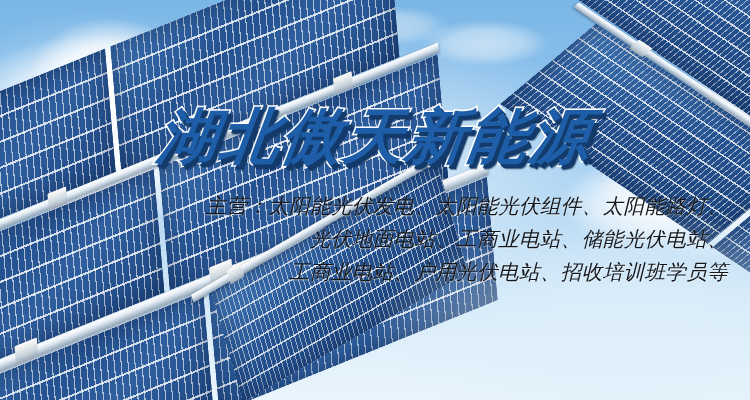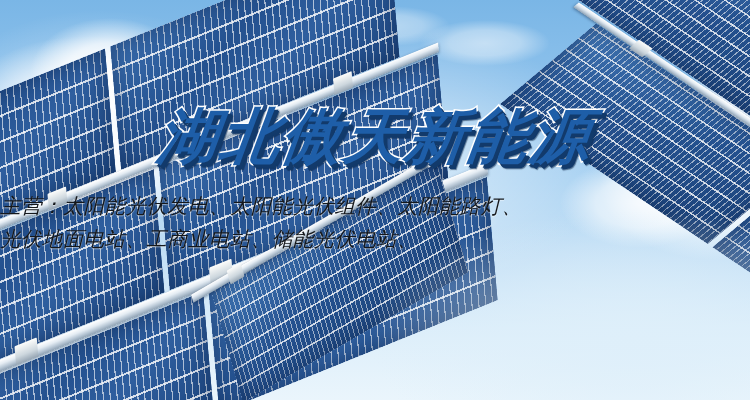--- a/index.html
+++ b/index.html
@@ -118,21 +118,21 @@
   }
 
   
   #subtitle-block {
     position: absolute;
     left: 0;
     top: 190px;
     width: 750px;
     padding-right: 22px;
     box-sizing: border-box;
-    text-align: left;
+    text-align: right;
     pointer-events: none;
   }
   .sub-line {
     font-family: "DejaVu Sans", "Liberation Sans", sans-serif;
     font-size: 20.5px;
     line-height: 33px;
     font-style: italic;
     font-weight: normal;
     color: #15181c;
     letter-spacing: 0.4px;
@@ -197,15 +197,16 @@
 
   <div class="haze" style="left:370px; top:210px; width:520px; height:260px; background: radial-gradient(closest-side, rgba(222,239,250,0.92), rgba(222,239,250,0) 100%);"></div>
 
   <div id="title-block">
     <span id="main-title">湖北傲天新能源</span>
   </div>
 
   <div id="subtitle-block">
     <div class="sub-line">主营：太阳能光伏发电、太阳能光伏组件、太阳能路灯、</div>
     <div class="sub-line">光伏地面电站、工商业电站、储能光伏电站、</div>
+    <div class="sub-line">工商业电站、户用光伏电站、招收培训班学员等</div>
   </div>
 
 </div>
 
 </body></html>

